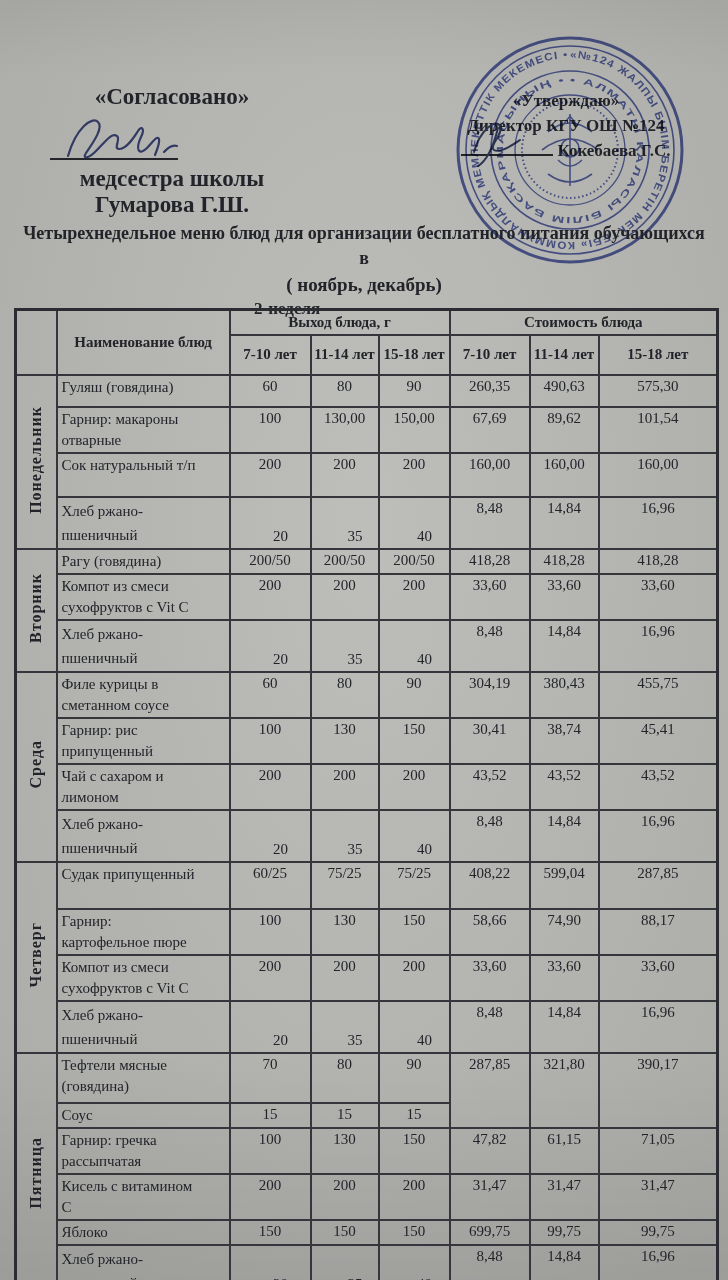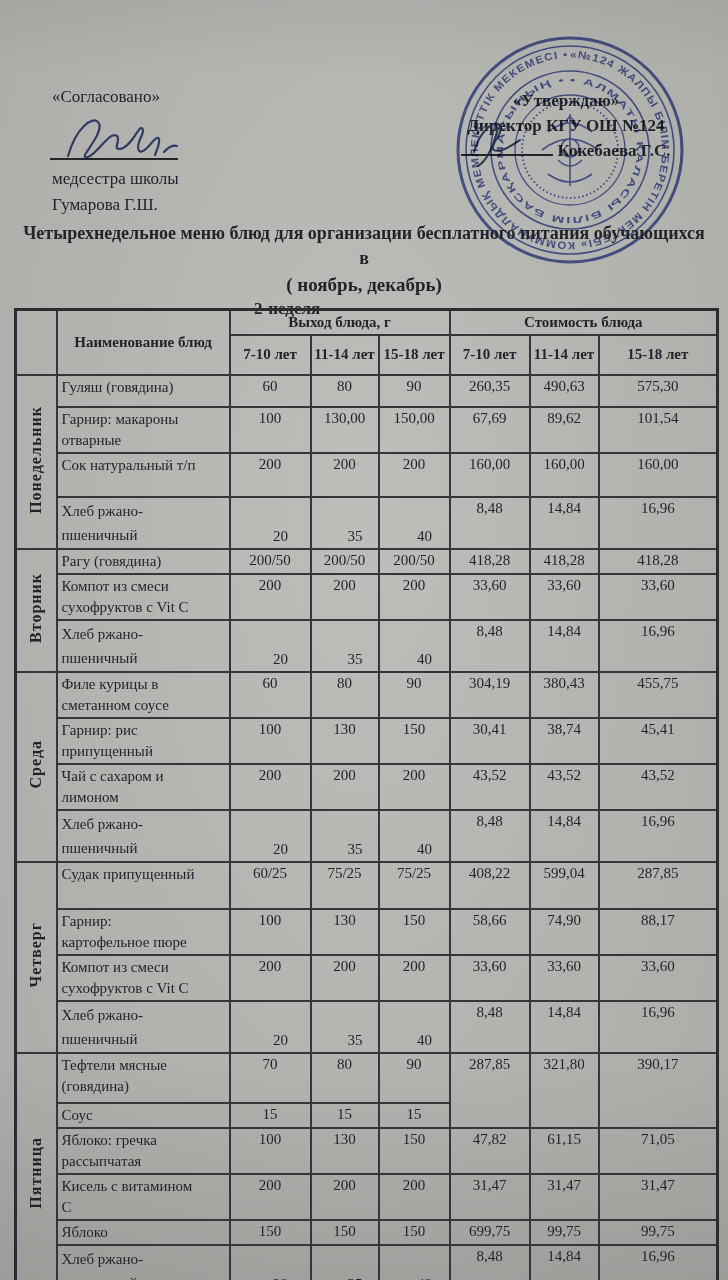--- a/index.html
+++ b/index.html
@@ -8,21 +8,21 @@
     width:728px;height:1280px;
     background:
       linear-gradient(180deg, rgba(0,0,0,0.05) 0%, rgba(0,0,0,0) 6%, rgba(0,0,0,0) 82%, rgba(0,0,0,0.09) 100%),
       radial-gradient(ellipse at 50% 40%, rgba(255,255,255,0.10), rgba(0,0,0,0.06) 95%),
       #b6b7b3;
     font-family:"Liberation Serif", serif;
     color:#22242a;
     overflow:hidden;
   }
   
-  .approve-left{position:absolute;top:84px;left:52px;width:240px;font-weight:normal;font-size:17px;line-height:26px;}
+  .approve-left{position:absolute;top:84px;left:52px;width:240px;font-weight:bold;font-size:23px;line-height:26px;text-align:center;}
   .approve-left .sig{display:block;margin:2px 0 0 -6px;}
   .approve-right{position:absolute;top:88px;left:418px;width:296px;text-align:center;font-weight:bold;font-size:17px;line-height:25px;}
   .sign-line-blank{display:inline-block;width:92px;border-bottom:2px solid #23252b;height:14px;margin-right:4px;}
   .sig-right{position:absolute;top:112px;left:444px;}
   
   .stamp{position:absolute;top:30px;left:450px;width:240px;height:240px;opacity:0.82;mix-blend-mode:multiply;filter:blur(0.4px);}
   
   .doc-title{position:absolute;top:221px;left:20px;width:688px;text-align:center;font-weight:bold;}
   .doc-title .t1{font-size:18px;line-height:25px;}
   .doc-title .t2{font-size:19px;margin-top:3px;}
@@ -294,21 +294,21 @@
           <td class="num cost" rowspan="2">321,80</td>
           <td class="num cost" rowspan="2">390,17</td>
         </tr>
         <tr style="height: 25px;">
           <td class="name">Соус</td>
           <td class="num out">15</td>
           <td class="num out">15</td>
           <td class="num out">15</td>
         </tr>
         <tr style="height: 45px;">
-          <td class="name">Яблоко: гречка
+          <td class="name">Гарнир: гречка
 рассыпчатая</td>
           <td class="num out">100</td>
           <td class="num out">130</td>
           <td class="num out">150</td>
           <td class="num cost">47,82</td>
           <td class="num cost">61,15</td>
           <td class="num cost">71,05</td>
         </tr>
         <tr style="height: 46px;">
           <td class="name">Кисель с витамином

